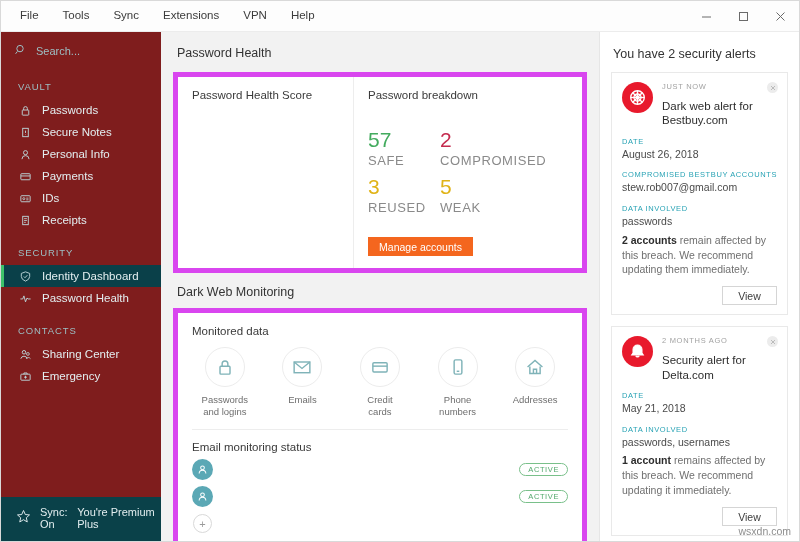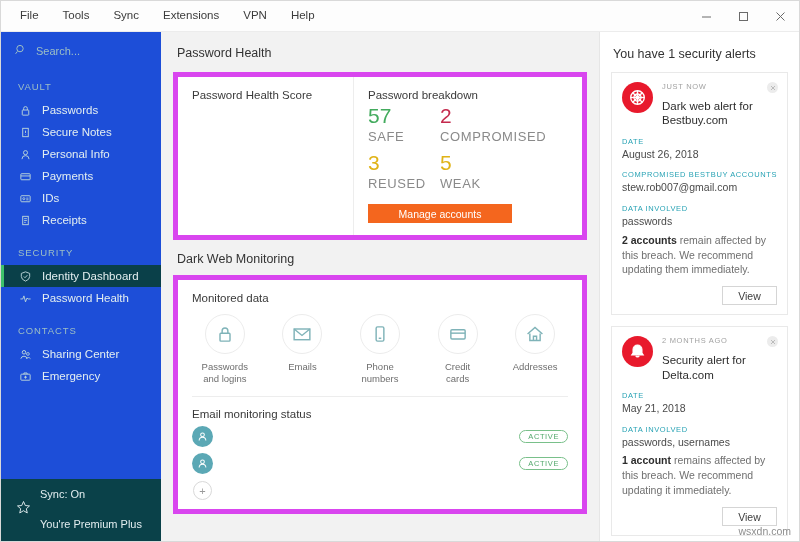--- a/index.html
+++ b/index.html
@@ -18,62 +18,62 @@
   .menu-item { font-size: 11.5px; color: #3c3c3c; padding: 5px 11px; line-height: 1;
                white-space: nowrap; }
   .wincontrols { margin-left: auto; display: flex; height: 31px; }
   .wc { width: 37px; height: 31px; display: flex; align-items: center; justify-content: center; }
   .wc svg { display: block; }
 
   
   .body { flex: 1; display: flex; min-height: 0; }
 
   
-  .sidebar { width: 160px; background: #1d4ed8; color: #e6f0f1; display: flex;
+  .sidebar { width: 160px; background: #7f1d1d; color: #e6f0f1; display: flex;
              flex-direction: column; flex: 0 0 160px; }
   .search-row { height: 38px; display: flex; align-items: center; padding: 0 14px; gap: 9px; }
   .search-row .mag { flex: 0 0 auto; }
   .search-text { font-size: 11px; color: #9dbfc4; }
   .nav-scroll { flex: 1; overflow: hidden; padding-top: 11px; }
   .nav-head { font-size: 9.5px; letter-spacing: .9px; color: #9dbfc4; padding: 0 0 7px 17px;
               text-transform: uppercase; }
   .nav-item { height: 22px; display: flex; align-items: center; gap: 10px; padding-left: 17px;
               position: relative; color: #e3eef0; font-size: 11.5px; }
   .nav-item .ico { width: 14px; height: 14px; flex: 0 0 14px; display: flex;
                    align-items: center; justify-content: center; }
   .nav-item.active { background: #0a4049; gap: 10px; }
   .nav-item.active::before { content: ""; position: absolute; left: 0; top: 0; bottom: 0;
                              width: 3px; background: #3ec26a; }
   .nav-gap { height: 16px; }
   .sidebar-footer { background: #0a4149; padding: 9px 0 11px 0; display: flex;
                     align-items: center; gap: 9px; padding-left: 15px; }
-  .sf-text { display: flex; flex-direction: column; gap: 18px; }
+  .sf-text { display: flex; flex-direction: row; gap: 0; }
   .sf-line { font-size: 11px; color: #e3eef0; }
 
   
   .main { flex: 1; background: #f2f2f2; display: flex; flex-direction: column;
           min-width: 0; overflow: hidden; }
   .main-head { padding: 14px 0 12px 16px; font-size: 12.5px; color: #333; background: #f2f2f2; }
   .section-head { padding: 12px 0 9px 16px; font-size: 12.5px; color: #333; }
   .card { background: #fff; border: 5px solid #d946ef; margin: 0 12px; }
 
   .score-card { display: flex; }
   .score-left { width: 176px; flex: 0 0 176px; border-right: 1px solid #ededed;
                 padding: 12px 0 10px 0; }
   .card-title { font-size: 11.5px; color: #3a3a3a; padding-left: 14px; }
   .shield-wrap { position: relative; width: 150px; height: 120px; margin: 4px auto 0 auto; }
   .shield-num { position: absolute; inset: 0; display: flex; align-items: center;
                 justify-content: center; font-size: 40px; color: #3f3f3f;
                 letter-spacing: -1px; padding-top: 4px; }
   .score-right { flex: 1; padding: 12px 14px 12px 14px; }
-  .stats { display: grid; grid-template-columns: 72px 1fr; row-gap: 8px; margin-top: 4px; }
+  .stats { display: grid; grid-template-columns: 72px 1fr; row-gap: 8px; margin-top: 28px; }
   .stat-num { font-size: 21px; line-height: 1; }
   .stat-lbl { font-size: 13px; letter-spacing: .6px; color: #8a8a8a; margin-top: 3px;
               text-transform: uppercase; }
-  .manage-btn { margin-top: 13px; width: 144px; height: 19px; background: #f4661e;
+  .manage-btn { margin-top: 22px; width: 105px; height: 19px; background: #f4661e;
                 color: #fff; font-size: 10.5px; display: flex; align-items: center;
                 justify-content: center; border: 0; font-family: inherit; cursor: pointer; }
 
   .dw-card { padding: 12px 0 0 0; }
   .dw-title { font-size: 11.5px; color: #3a3a3a; padding-left: 14px; }
   .mon-row { display: flex; padding: 10px 8px 0 8px; }
   .mon-item { flex: 1; display: flex; flex-direction: column; align-items: center; gap: 7px; }
   .mon-circle { width: 40px; height: 40px; border-radius: 50%; border: 1px solid #ececec;
                 display: flex; align-items: center; justify-content: center; }
   .mon-lbl { font-size: 9.5px; color: #6e6e6e; text-align: center; line-height: 1.22; }
@@ -331,34 +331,34 @@
                 <svg width="20" height="20" viewBox="0 0 14 14">
                   <rect x="1.5" y="3.5" width="11" height="7.5" fill="none" stroke="#7fb3b8" stroke-width="1"></rect>
                   <path d="M1.5 3.5 L7 8 L12.5 3.5" fill="none" stroke="#7fb3b8" stroke-width="1"></path>
                 </svg>
               </div>
               <div class="mon-lbl">Emails</div>
             </div>
             <div class="mon-item">
               <div class="mon-circle">
                 <svg width="20" height="20" viewBox="0 0 14 14">
-                  <rect x="4.3" y="2" width="5.4" height="10" rx="1" fill="none" stroke="#7fb3b8" stroke-width="1"></rect>
-                  <line x1="6.1" y1="10" x2="7.9" y2="10" stroke="#7fb3b8" stroke-width="1"></line>
-                </svg>
-              </div>
-              <div class="mon-lbl">Phone<br>numbers</div>
+                  <rect x="2" y="4" width="10" height="6.5" rx="0.8" fill="none" stroke="#7fb3b8" stroke-width="1"></rect>
+                  <line x1="2" y1="6.4" x2="12" y2="6.4" stroke="#7fb3b8" stroke-width="1"></line>
+                </svg>
+              </div>
+              <div class="mon-lbl">Credit<br>cards</div>
             </div>
             <div class="mon-item">
               <div class="mon-circle">
                 <svg width="20" height="20" viewBox="0 0 14 14">
-                  <rect x="2" y="4" width="10" height="6.5" rx="0.8" fill="none" stroke="#7fb3b8" stroke-width="1"></rect>
-                  <line x1="2" y1="6.4" x2="12" y2="6.4" stroke="#7fb3b8" stroke-width="1"></line>
-                </svg>
-              </div>
-              <div class="mon-lbl">Credit<br>cards</div>
+                  <rect x="4.3" y="2" width="5.4" height="10" rx="1" fill="none" stroke="#7fb3b8" stroke-width="1"></rect>
+                  <line x1="6.1" y1="10" x2="7.9" y2="10" stroke="#7fb3b8" stroke-width="1"></line>
+                </svg>
+              </div>
+              <div class="mon-lbl">Phone<br>numbers</div>
             </div>
             <div class="mon-item">
               <div class="mon-circle">
                 <svg width="20" height="20" viewBox="0 0 14 14">
                   <path d="M1.8 7 L7 2.4 L12.2 7" fill="none" stroke="#7fb3b8" stroke-width="1"></path>
                   <path d="M3.4 6.6 V11.6 H10.6 V6.6" fill="none" stroke="#7fb3b8" stroke-width="1"></path>
                   <path d="M5.9 11.6 V8.6 h2.2 v3" fill="none" stroke="#7fb3b8" stroke-width="1"></path>
                 </svg>
               </div>
               <div class="mon-lbl">Addresses</div>
@@ -384,21 +384,21 @@
                 </svg>
               </div>
               <div class="pill">ACTIVE</div>
             </div>
           </div>
         <div class="add-btn">+</div>
       </div>
     </div>
 
     <div class="alerts">
-      <div class="alerts-title">You have 1 security alerts</div>
+      <div class="alerts-title">You have 2 security alerts</div>
       <div id="alerts-list">
           <div class="alert-card">
             <div class="alert-close">
               <svg width="6" height="6" viewBox="0 0 6 6">
                 <line x1="1" y1="1" x2="5" y2="5" stroke="#b5b5b5" stroke-width="0.9"></line>
                 <line x1="5" y1="1" x2="1" y2="5" stroke="#b5b5b5" stroke-width="0.9"></line>
               </svg>
             </div>
             <div class="alert-top">
               <div class="alert-badge">

